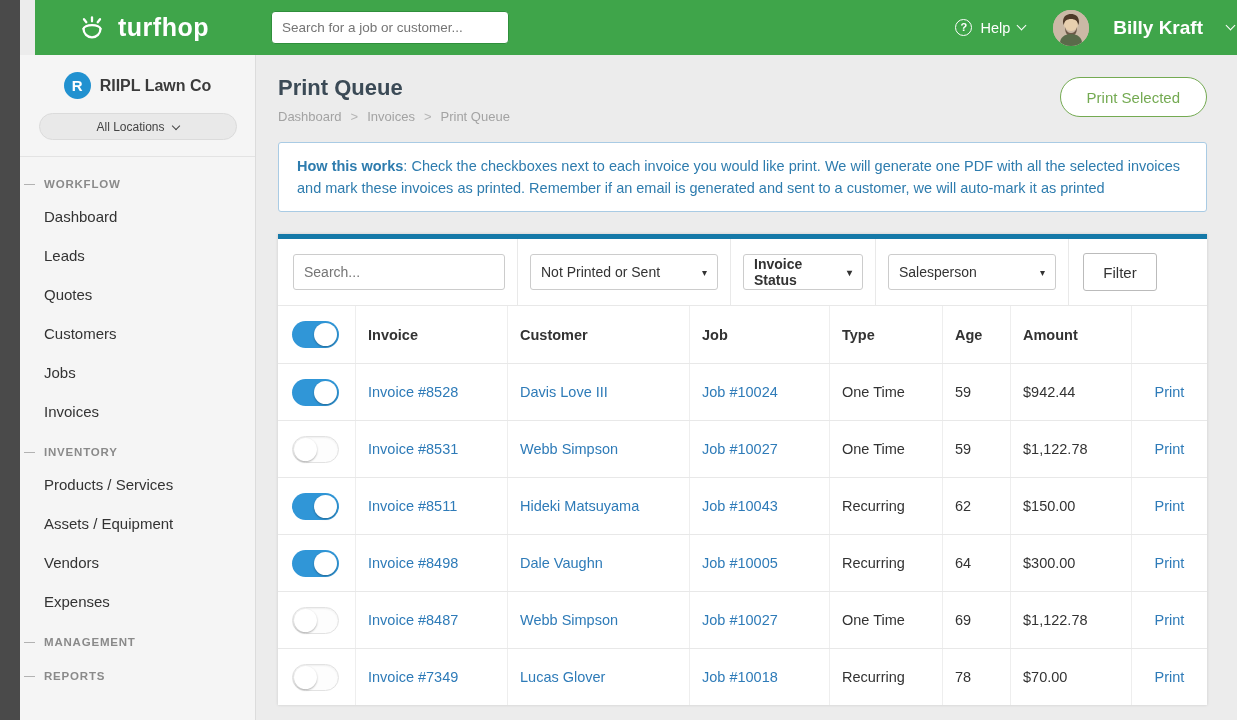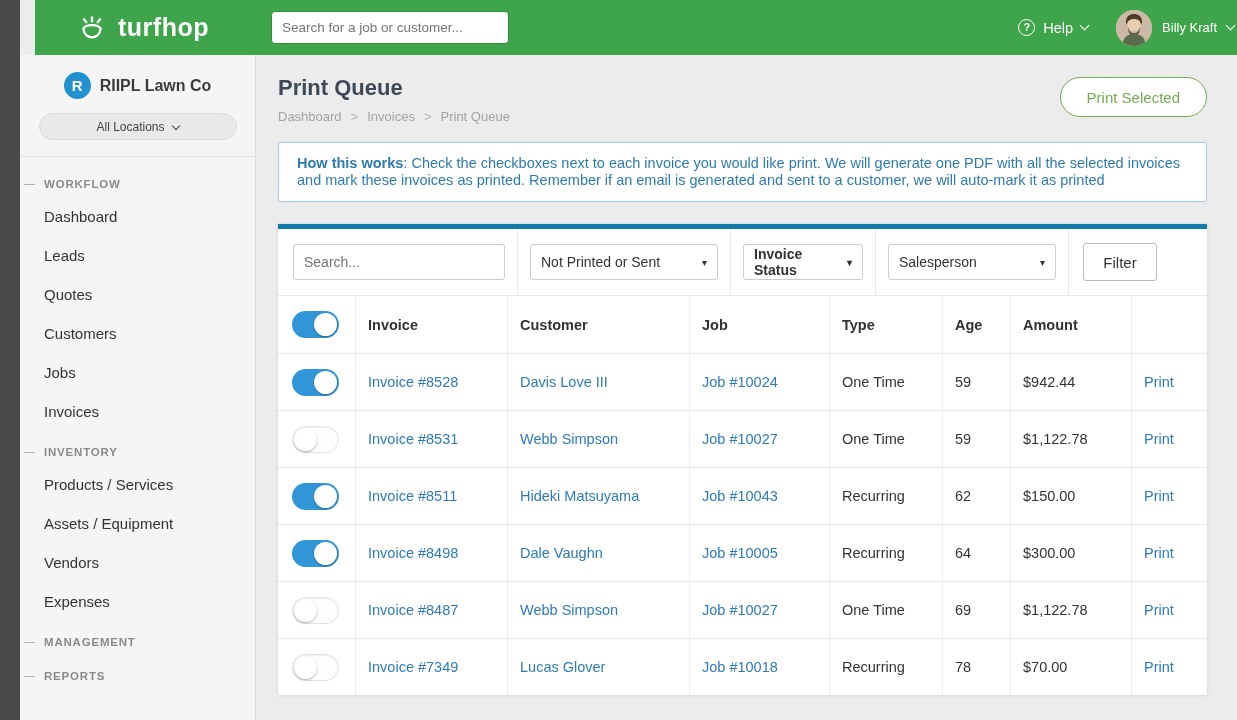--- a/index.html
+++ b/index.html
@@ -21,21 +21,21 @@
   .brand{ width:236px; display:flex; align-items:center; gap:9px; padding-left:40px; color:#fff; cursor:pointer; }
   .brand-name{ font-size:25px; font-weight:bold; letter-spacing:.5px; }
   .topbar-search{ width:238px; height:33px; border:1px solid #2f8f3c; border-radius:4px;
     padding:0 10px; font-size:13.5px; color:#333; outline:none; font-family:inherit; }
   .topbar-right{ margin-left:auto; display:flex; align-items:center; gap:28px; padding-right:30px; }
   .help{ display:flex; align-items:center; gap:8px; color:#fff; font-size:14.5px; cursor:pointer; }
   .help-icon{ width:17px; height:17px; border:1.5px solid #fff; border-radius:50%;
     font-size:11px; line-height:14px; text-align:center; font-weight:bold; }
   .chev{ width:7px; height:7px; border-right:1.7px solid currentColor; border-bottom:1.7px solid currentColor;
     transform:rotate(45deg); display:inline-block; position:relative; top:-2px; }
-  .user{ display:flex; align-items:center; gap:10px; color:#fff; font-size:13px; cursor:pointer; }
+  .user{ display:flex; align-items:center; gap:24px; color:#fff; font-size:19px; cursor:pointer;font-weight:bold; }
   .avatar{ width:36px; height:36px; border-radius:50%; overflow:hidden; background:#c9b7a4; flex:0 0 auto; }
 
   
   .sidebar{ position:absolute; left:20px; top:55px; width:236px; height:665px;
     background:#f5f5f5; border-right:1px solid #dcdcdc; }
   .company{ padding:17px 16px 16px; border-bottom:1px solid #e3e3e3; }
   .company-row{ display:flex; align-items:center; justify-content:center; gap:9px; }
   .company-badge{ width:27px; height:27px; border-radius:50%; background:#2191d0; color:#fff;
     font-size:15px; font-weight:bold; text-align:center; line-height:27px; }
   .company-name{ font-size:16px; font-weight:bold; color:#3b3b3b; }
@@ -54,21 +54,21 @@
     padding:16px 38px 0 14px; overflow:hidden; }
   .page-head{ display:flex; justify-content:space-between; align-items:flex-start; }
   .page-title{ font-size:22px; font-weight:bold; color:#3b4a56; margin:4px 0 8px; }
   .breadcrumb{ font-size:13px; color:#a3a3a3; display:flex; gap:9px; align-items:center; }
   .breadcrumb .bc-link{ color:#a3a3a3; text-decoration:none; cursor:pointer; }
   .bc-sep{ color:#b5b5b5; }
   .print-selected{ margin-top:6px; height:40px; padding:0 26px; border-radius:20px;
     border:1.5px solid var(--button-green); background:#fff; color:var(--button-green);
     font-size:15px; font-family:inherit; cursor:pointer; }
   .info-box{ margin-top:18px; background:#fff; border:1px solid var(--info-border); border-radius:3px;
-    padding:12px 18px; font-size:14.5px; color:var(--info-blue); line-height:17px; }
+    padding:12px 18px; font-size:14.5px; color:var(--info-blue); line-height:22px; }
   .info-box strong{ font-weight:bold; }
 
   .filter-card{ margin-top:22px; background:#fff; border-top:5px solid var(--card-accent);
     box-shadow:0 0 3px rgba(0,0,0,.14); }
   .filter-row{ display:flex; align-items:center; height:66px; }
   .fgroup{ display:flex; align-items:center; height:100%; padding:0 12px; border-right:1px solid #e9e9e9; }
   .fgroup.first{ padding-left:15px; }
   .fgroup.last{ border-right:none; padding-left:14px; }
   .fsearch{ width:212px; height:36px; border:1px solid #ccc; border-radius:3px; padding:0 10px;
     font-size:14px; outline:none; font-family:inherit; }
@@ -77,21 +77,21 @@
   .fselect.w1{ width:188px; } .fselect.w2{ width:120px;font-weight:bold; } .fselect.w3{ width:168px; }
   .caret{ font-size:10px; color:#333; margin-left:12px; }
   .filter-btn{ height:38px; width:74px; border:1px solid #bbb; border-radius:3px; background:#fff;
     font-size:15px; color:#333; font-family:inherit; cursor:pointer; }
 
   
   .trow{ display:grid; grid-template-columns:78px 152px 182px 140px 113px 68px 121px 1fr;
     border-top:1px solid #e8e8e8; background:#fff; }
   .tcell{ padding:0 12px; min-height:56px; display:flex; align-items:center;
     border-right:1px solid #eee; font-size:14.5px; color:#333; }
-  .tcell:last-child{ border-right:none; }
+  .tcell:last-child{ border-right:none;justify-content:center; }
   .trow.head .tcell{ font-weight:bold; min-height:57px; }
   .toggle-cell{ padding-left:14px; }
   .cell-link{ color:var(--link-blue); text-decoration:none; cursor:pointer; }
 
   .toggle{ position:relative; width:47px; height:27px; border-radius:15px; display:inline-block; cursor:pointer; }
   .toggle.on{ background:var(--toggle-blue); }
   .toggle.off{ background:#fdfdfd; border:1px solid #e2e2e2; box-shadow:inset 0 1px 2px rgba(0,0,0,.06); }
   .knob{ position:absolute; top:2px; width:23px; height:23px; background:#fff; border-radius:50%;
     box-shadow:0 1px 2px rgba(0,0,0,.3); }
   .toggle.on .knob{ right:2px; }

